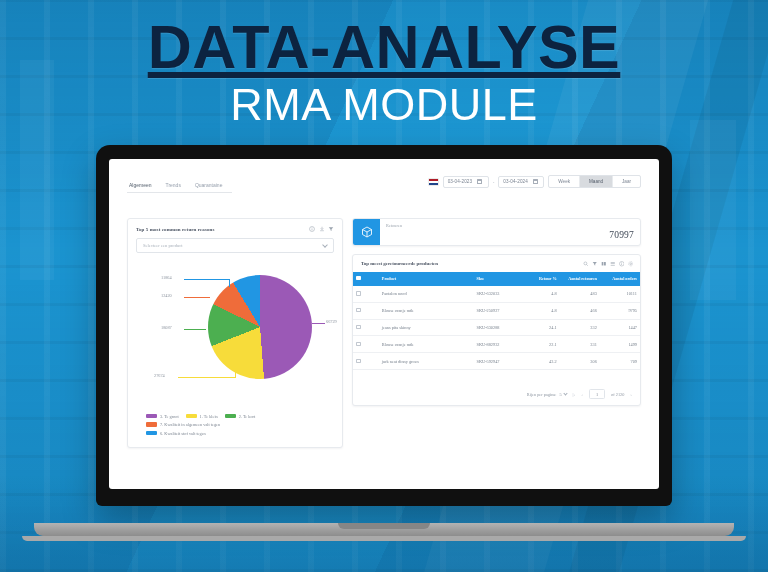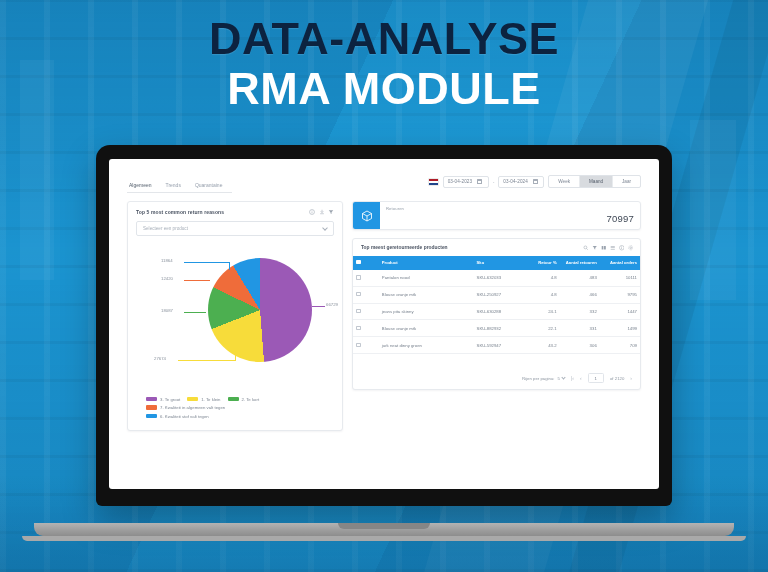--- a/index.html
+++ b/index.html
@@ -38,26 +38,27 @@
     position: absolute; left: 0; right: 0; bottom: 0; height: 95px;
     background: linear-gradient(180deg, rgba(8,78,125,0), rgba(8,78,125,.30));
   }
 
   
   #headline {
     position: absolute; top: 16px; left: 0; right: 0;
     text-align: center; z-index: 6;
   }
   #headline .l1 {
-    font-size: 45px; font-weight: bold; letter-spacing: .5px;
+    font-size: 61px; font-weight: bold; letter-spacing: .5px;
     color: #0c2340; line-height: 1.04;
     text-shadow: 0 1px 1px rgba(255,255,255,.12);
+    text-decoration: underline;
   }
   #headline .l2 {
-    font-size: 45px; font-weight: bold; letter-spacing: .5px;
+    font-size: 45px; font-weight: normal; letter-spacing: .5px;
     color: #ffffff; line-height: 1.16;
   }
 
   
   #laptop { position: absolute; left: 96px; top: 145px; width: 576px; z-index: 5; }
   #lid {
     background: #101010; border-radius: 14px 14px 6px 6px;
     padding: 14px 13px 17px 13px;
     box-shadow: 0 14px 34px rgba(0,0,0,.28);
   }
@@ -117,21 +118,21 @@
     content: ""; position: absolute; left: 0; right: 0; top: 0; height: 1.3px; background: #a7aeb8;
   }
   .seg { display: flex; border: 1px solid #dfe3e8; border-radius: 2px; overflow: hidden; background: #fff; }
   .seg div {
     padding: 3px 9px; font-size: 4.6px; color: #7b8492; border-right: 1px solid #e8ebee;
   }
   .seg div:last-child { border-right: none; }
   .seg div.on { background: #d8dbdf; color: #555e6b; }
 
   
-  .grid { display: flex; gap: 9px; margin-top: 8px; }
+  .grid { display: flex; gap: 9px; margin-top: 25px; font-family: Liberation Serif, serif; }
   .colL { width: 216px; }
   .colR { flex: 1; }
 
   .card {
     background: #fff; border: 1px solid #e7eaee; border-radius: 3px;
     box-shadow: 0 1px 2px rgba(16,24,40,.05);
   }
 
   
   .pie-card { padding: 7px 8px 8px 8px; height: 230px; display: flex; flex-direction: column; }

